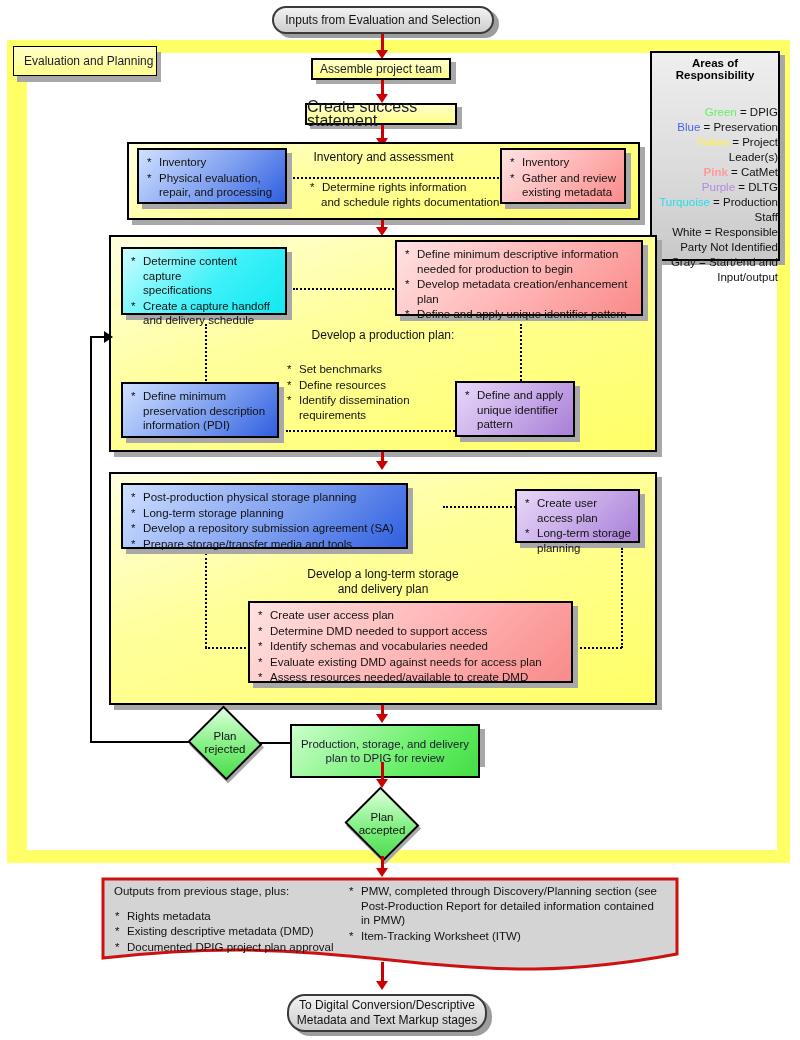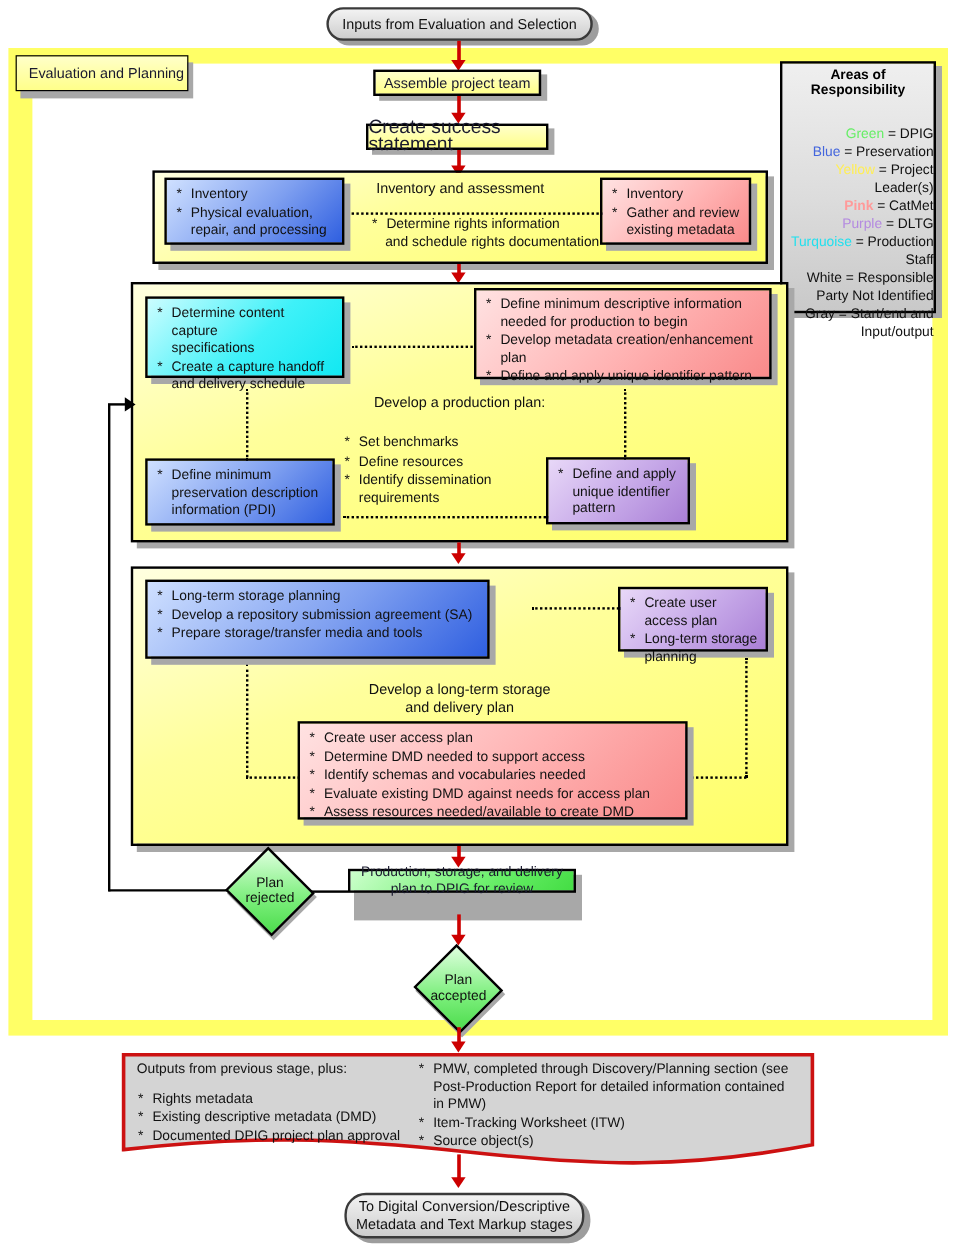--- a/index.html
+++ b/index.html
@@ -244,20 +244,21 @@
 
 <div class="dotted-v" style="left:205px;top:553px;height:95px;"></div>
 <div class="dotted-h" style="left:205px;top:647px;width:45px;"></div>
 
 <div class="dotted-v" style="left:621px;top:548px;height:100px;"></div>
 <div class="dotted-h" style="left:572px;top:647px;width:50px;"></div>
 
 <div class="shadow" style="left:126px;top:488px;width:287px;height:66px;"></div>
 <div class="node bbox pad" style="left:121px;top:483px;width:287px;height:66px;">
   <ul class="b small">
+    <li>Post-production physical storage planning</li>
     <li>Long-term storage planning</li>
     <li>Develop a repository submission agreement (SA)</li>
     <li>Prepare storage/transfer media and tools</li>
   </ul>
 </div>
 
 <div class="shadow" style="left:520px;top:494px;width:125px;height:54px;"></div>
 <div class="node ubox pad" style="left:515px;top:489px;width:125px;height:54px;">
   <ul class="b small">
     <li>Create user access plan</li>
@@ -274,21 +275,21 @@
     <li>Identify schemas and vocabularies needed</li>
     <li>Evaluate existing DMD against needs for access plan</li>
     <li>Assess resources needed/available to create DMD</li>
   </ul>
 </div>
 
 <div class="arrow-v" style="left:381px;top:705px;height:14px;"></div>
 <div class="arrow-head-d" style="left:376px;top:714px;"></div>
 
 <div class="shadow" style="left:295px;top:729px;width:190px;height:38px;"></div>
-<div class="node gbox" style="left:290px;top:724px;width:190px;height:20px;display:flex;align-items:center;justify-content:center;text-align:center;">
+<div class="node gbox" style="left:290px;top:724px;width:190px;height:54px;display:flex;align-items:center;justify-content:center;text-align:center;">
   <span class="txt" style="font-size:11.5px;">
     <span>Production, storage, and delivery</span><br>
     <span>plan to DPIG for review</span>
   </span>
 </div>
 
 <div class="line-blk" style="left:252px;top:742px;width:38px;height:2px;"></div>
 <div class="arrow-head-l" style="left:246px;top:737px;"></div>
 
 <div class="diamond-wrap" style="left:186px;top:707px;width:78px;height:72px;">
@@ -339,21 +340,20 @@
       <li>Existing descriptive metadata (DMD)</li>
       <li>Documented DPIG project plan approval</li>
     </ul>
   </div>
   <div class="small" style="position:absolute;left:248px;top:8px;width:325px;">
     <ul class="b">
       <li><span>PMW, completed through Discovery/Planning section (see</span><br>
           <span>Post-Production Report for detailed information contained</span><br>
           <span>in PMW)</span></li>
       <li>Item-Tracking Worksheet (ITW)</li>
-      <li>Source object(s)</li>
     </ul>
   </div>
 </div>
 
 <div class="arrow-v" style="left:381px;top:962px;height:24px;"></div>
 <div class="arrow-head-d" style="left:376px;top:981px;"></div>
 
 <div class="terminal-shadow" style="left:292px;top:998px;width:200px;height:38px;"></div>
 <div class="terminal" style="left:287px;top:994px;width:200px;height:38px;">
   <span>

